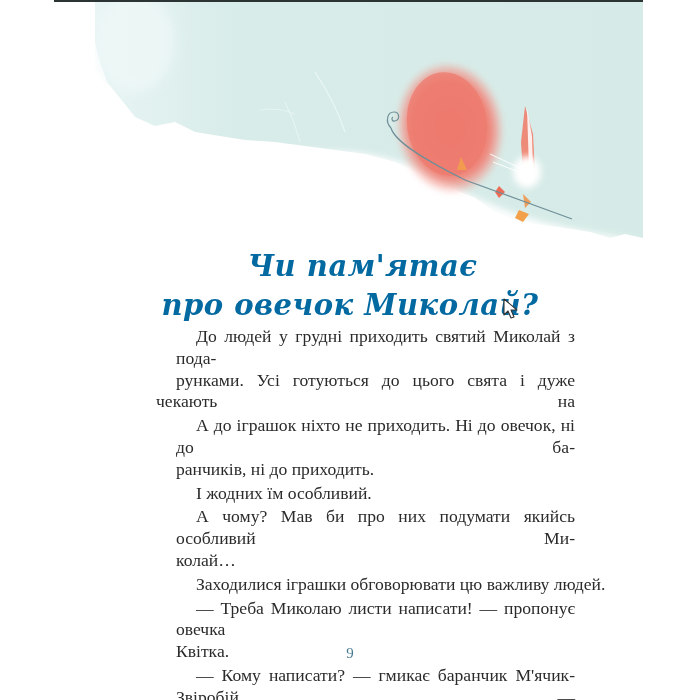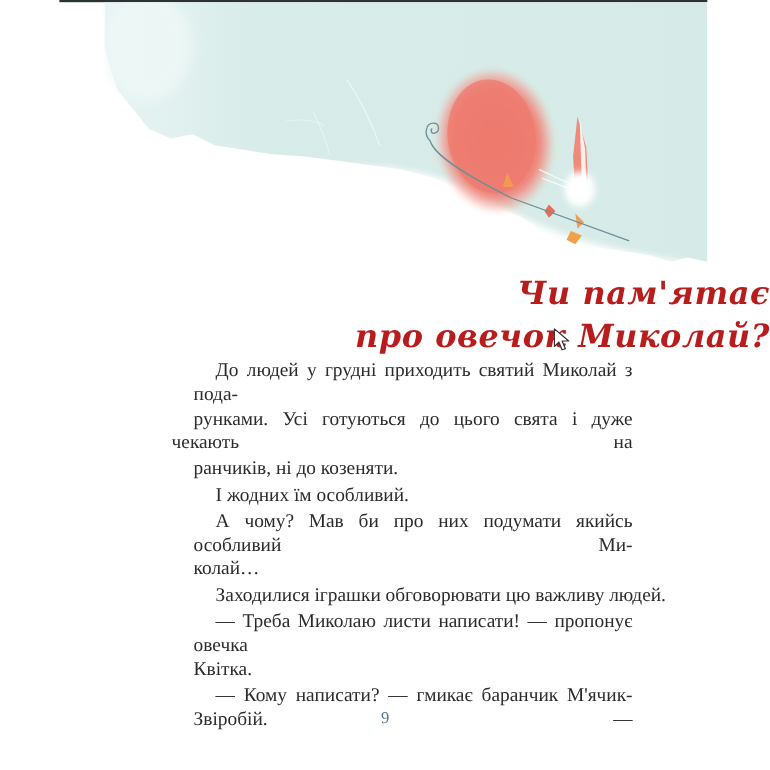--- a/index.html
+++ b/index.html
@@ -35,22 +35,22 @@
       width: 548px;
       height: 238px;
     }
     .illustration svg { display: block; }
 
     .title {
       position: absolute;
       left: 0;
       width: 700px;
       top: 228px;
-      text-align: right;
-      color: #b91c1c;
+      text-align: center;
+      color: #0369a1;
       font-family: "DejaVu Serif", serif;
       font-style: italic;
       font-size: 29px;
       line-height: 39px;
       letter-spacing: 0.5px;
     }
     .title .line { display: block; }
     .title .line1 { padding-left: 25px; }
     .title .line2 { padding-left: 0; }
 
@@ -160,21 +160,22 @@
   <svg class="cursor" viewBox="0 0 16 22" xmlns="http://www.w3.org/2000/svg">
     <path d="M1,1 L1,17 L5,13 L8,20 L11,19 L8,12 L14,12 Z" fill="#ffffff" stroke="#333333" stroke-width="1.1" stroke-linejoin="round"></path>
   </svg>
 
   <div class="body-text">
     <p>
       <span class="ln just indent">До людей у грудні приходить святий Миколай з пода-</span>
       <span class="ln just">рунками. Усі готуються до цього свята і дуже чекають на</span>
     </p>
     <p>
-      <span class="ln">ранчиків, ні до козеняти.</span>
+      <span class="ln just indent">А до іграшок ніхто не приходить. Ні до овечок, ні до ба-</span>
+      <span class="ln">ранчиків, ні до приходить.</span>
     </p>
     <p>
       <span class="ln indent">І жодних їм особливий.</span>
     </p>
     <p>
       <span class="ln just indent">А чому? Мав би про них подумати якийсь особливий Ми-</span>
       <span class="ln">колай…</span>
     </p>
     <p>
       <span class="ln indent">Заходилися іграшки обговорювати цю важливу людей.</span>

